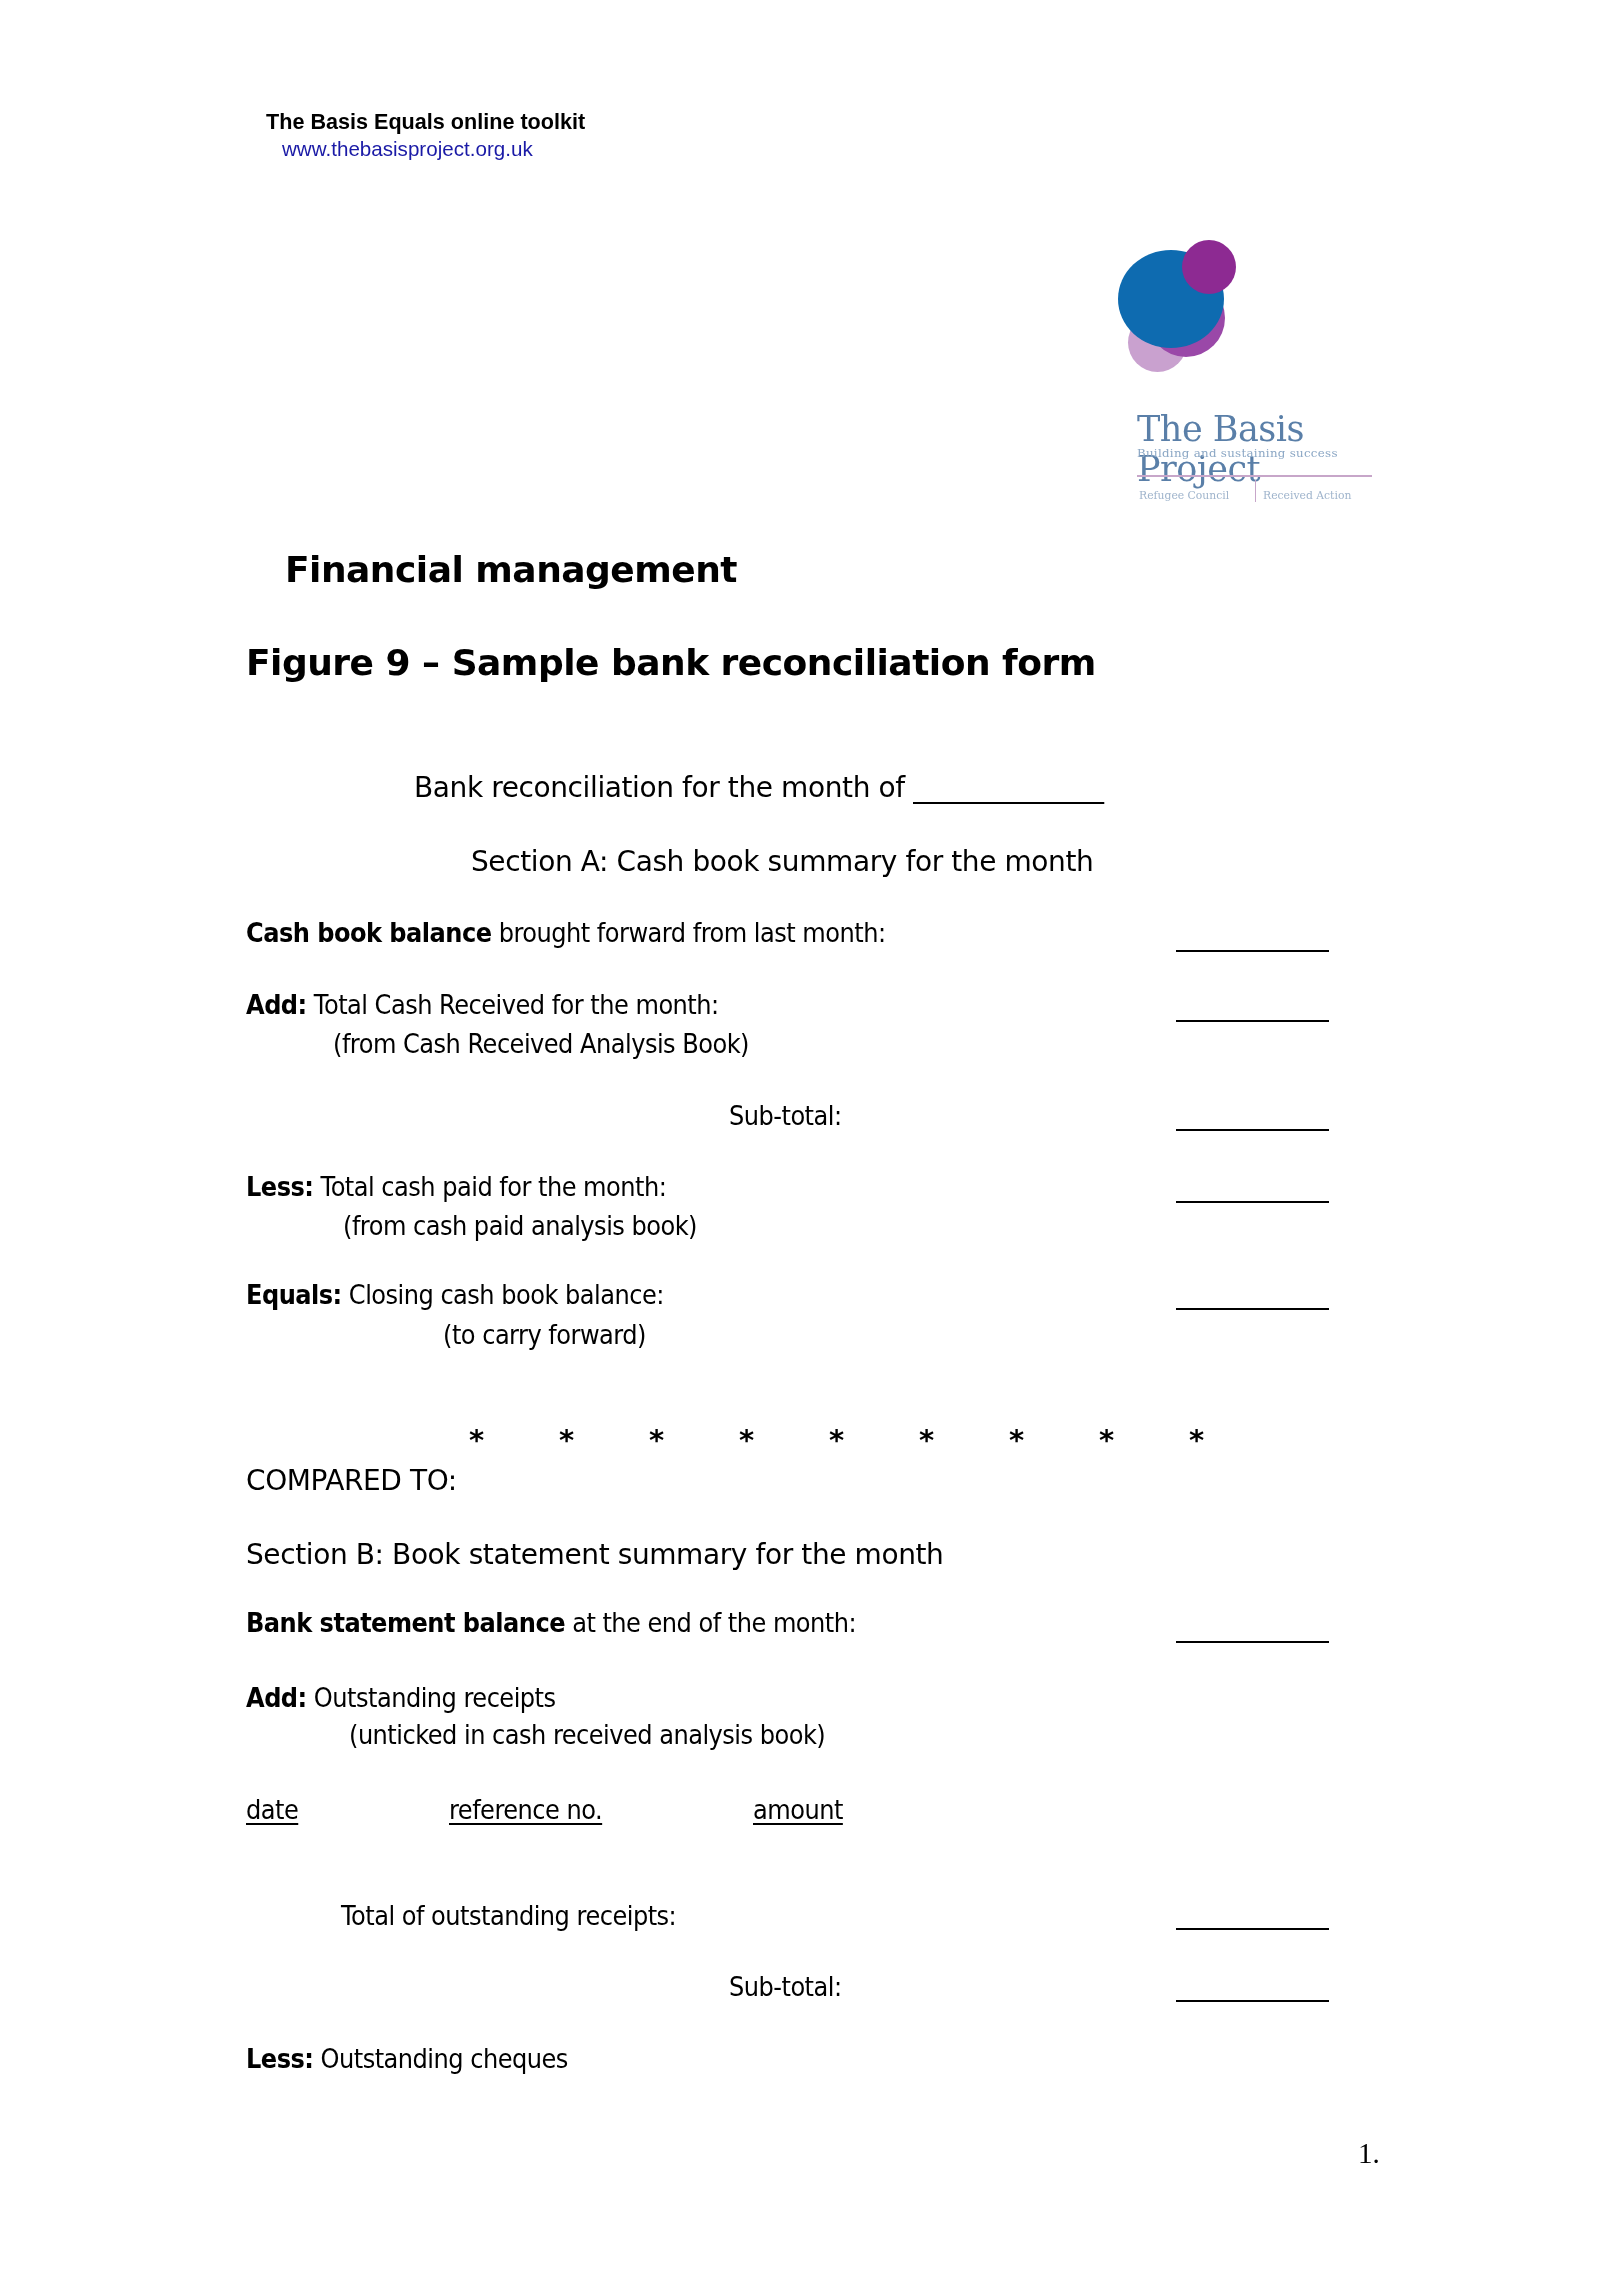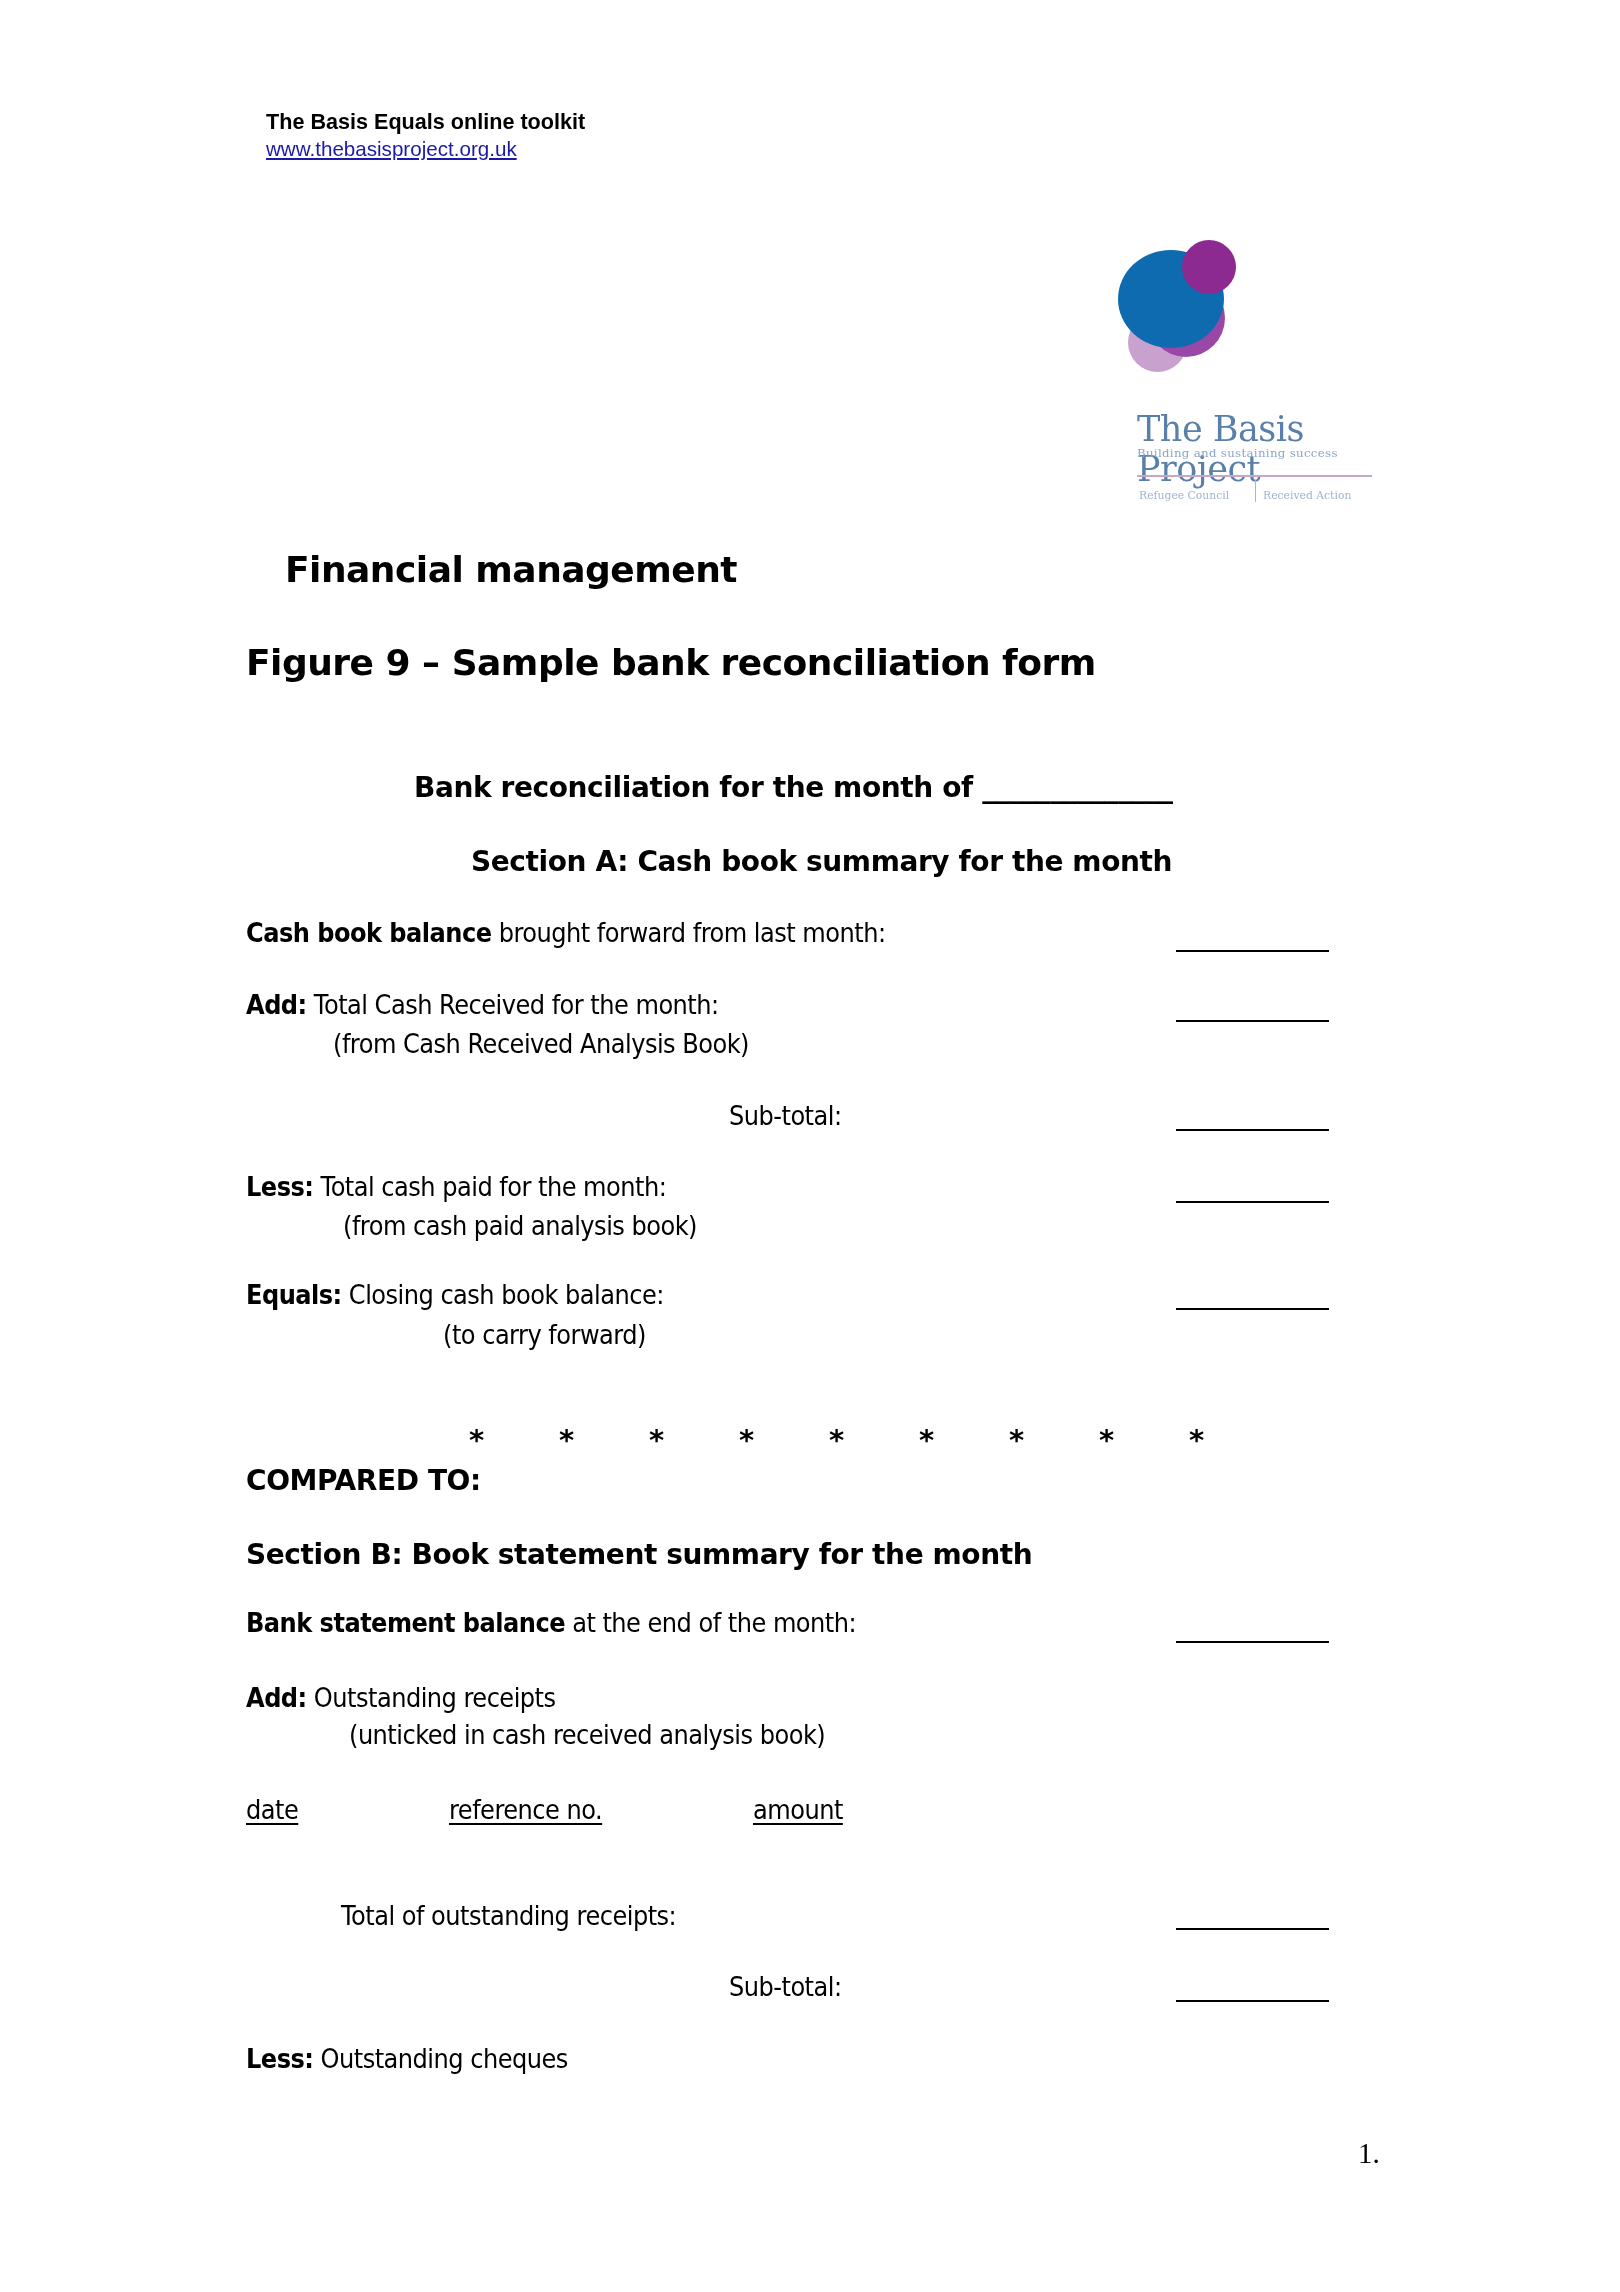--- a/index.html
+++ b/index.html
@@ -1,22 +1,22 @@
 <!DOCTYPE html>
 <html><head>
 <meta charset="utf-8">
 <style>
   html, body { margin: 0; padding: 0; background: #ffffff; }
   body { width: 1620px; height: 2293px; position: relative; overflow: hidden;
          font-family: "DejaVu Sans", sans-serif; color: #000; }
   .abs { position: absolute; white-space: nowrap; }
   .hdr-title { left: 266px; top: 109px; font-family: "Liberation Sans", sans-serif; font-weight: bold; font-size: 21.6px; }
-  .hdr-link { left: 266px; top: 137px; font-family: "Liberation Sans", sans-serif; font-size: 20.6px; color: #1a1aa6; text-decoration: underline; }
+  .hdr-link { left: 282px; top: 137px; font-family: "Liberation Sans", sans-serif; font-size: 20.6px; color: #1a1aa6; }
   .h1 { font-family: "DejaVu Sans", sans-serif; font-weight: bold; font-size: 36px; letter-spacing: -0.5px; }
-  .h2 { font-family: "DejaVu Sans", sans-serif; font-weight: bold; font-size: 28px; letter-spacing: -0.4px; }
+  .h2 { font-family: "DejaVu Sans", sans-serif; font-weight: normal; font-size: 28px; letter-spacing: -0.4px; }
   .body { font-family: "DejaVu Sans", sans-serif; font-size: 27.4px; letter-spacing: -0.6px; transform: scaleX(0.88); transform-origin: left top; }
   .body b { font-weight: bold; }
   .blank { position: absolute; height: 0; border-bottom: 2px solid #000; }
   .u { text-decoration: underline; text-underline-offset: 3.9px; }
   .pagenum { font-family: "Liberation Serif", serif; font-size: 29px; }
   .stars { display: flex; }
   .stars span { display: inline-block; width: 90px; font-weight: bold; font-size: 29px; }
   
   .logo { position: absolute; left: 1108px; top: 230px; width: 284px; height: 294px; }
   .circle { position: absolute; border-radius: 50%; }

